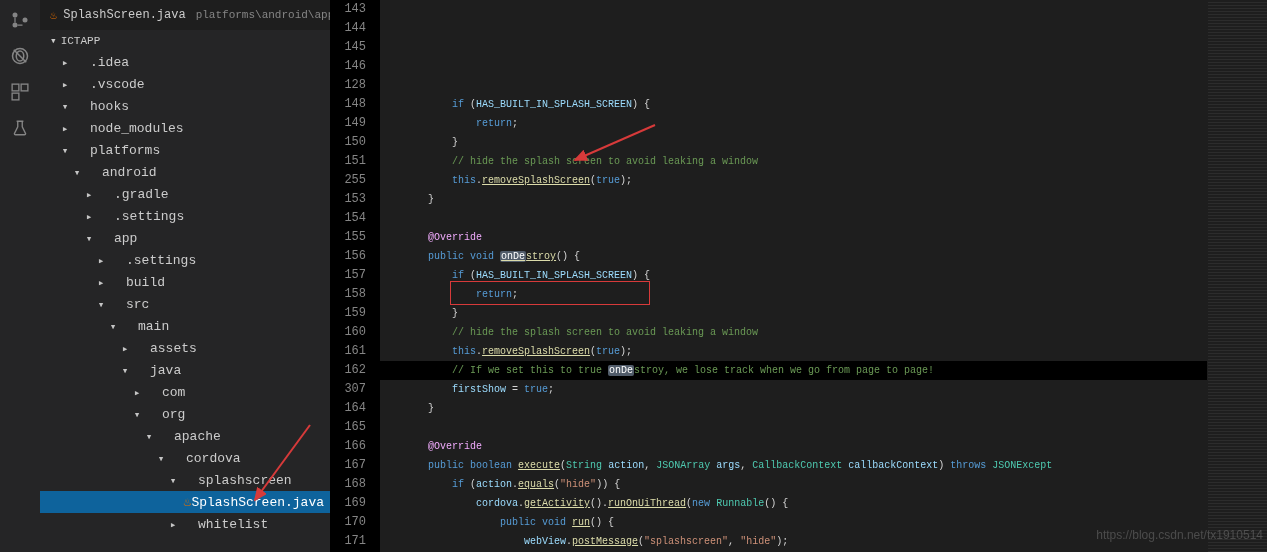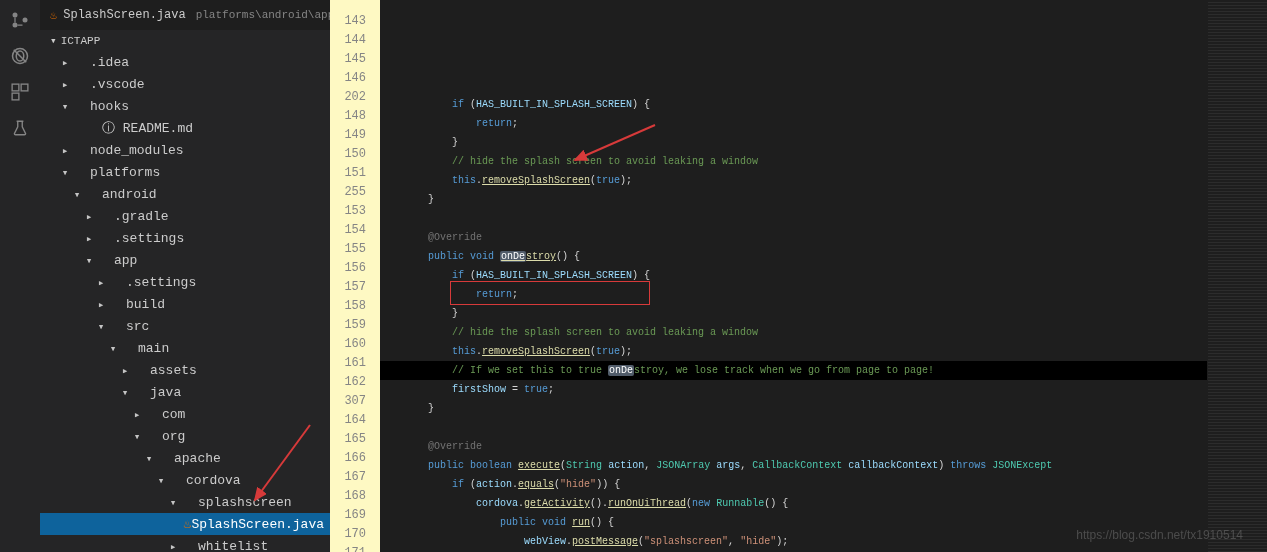--- a/index.html
+++ b/index.html
@@ -78,68 +78,68 @@
 .java-icon { color: #e76f00; }
 .md-icon { color: #519aba; }
 .editor-area {
   flex: 1;
   display: flex;
   position: relative;
   overflow: hidden;
 }
 .gutter {
   width: 50px;
-  background: #fef9c3;
+  background: #000000;
   text-align: right;
   padding-right: 14px;
   color: #858585;
   font-size: 12px;
   line-height: 19px;
-  padding-top: 12px;
+  padding-top: 0;
 }
 .code {
   flex: 1;
   background: #1e1e1e;
   font-size: 10px;
   line-height: 19px;
   white-space: pre;
   position: relative;
   overflow: hidden;
 }
 .line { height: 19px; position: relative; }
 .line.hl { background: #000000; }
 .k { color: #569cd6; }
 .t { color: #4ec9b0; }
 .fn { color: #dcdcaa; text-decoration: underline; }
 .s { color: #ce9178; }
 .c { color: #6a9955; }
 .v { color: #9cdcfe; }
 .p { color: #d4d4d4; }
-.at { color: #737373; }
+.at { color: #f0abfc; }
 .oc { background: #515c6a; padding: 0 1px; border-radius: 2px; color: #fff; }
 .minimap {
   width: 60px;
   background: #1e1e1e;
   border-left: 1px solid #1e1e1e;
   background-image: repeating-linear-gradient(0deg, #333 0px, #333 1px, #1e1e1e 1px, #1e1e1e 3px),
                     repeating-linear-gradient(0deg, #444 0px, #444 1px, transparent 1px, transparent 5px);
   opacity: 0.7;
 }
 .arrow {
   position: absolute;
   pointer-events: none;
 }
 .redbox {
   position: absolute;
   border: 1px solid #d73a3a;
   pointer-events: none;
 }
 .watermark {
   position: absolute;
-  right: 24px;
+  right: 4px;
   bottom: 10px;
   color: #6a6a6a;
   font-size: 12px;
   z-index: 50;
   font-family: sans-serif;
   opacity: 0.6;
 }
 </style>
 </head>
 <body>
@@ -193,25 +193,20 @@
       <div class="tree-item" style="padding-left: 18px;">
         <span class="chev">▸</span>
         <span class="icon folder-icon"></span>
         <span>.vscode</span>
       </div>
       <div class="tree-item" style="padding-left: 18px;">
         <span class="chev">▾</span>
         <span class="icon folder-icon"></span>
         <span>hooks</span>
       </div>
-      <div class="tree-item" style="padding-left: 30px;">
-        <span class="chev"></span>
-        <span class="icon md-icon"></span>
-        <span>ⓘ README.md</span>
-      </div>
       <div class="tree-item" style="padding-left: 18px;">
         <span class="chev">▸</span>
         <span class="icon folder-icon"></span>
         <span>node_modules</span>
       </div>
       <div class="tree-item" style="padding-left: 18px;">
         <span class="chev">▾</span>
         <span class="icon folder-icon"></span>
         <span>platforms</span>
       </div>
@@ -302,21 +297,21 @@
       </div>
     </div>
 </div>
 
 <div class="editor-area">
   <div class="gutter" id="gutter">
       <div>143</div>
       <div>144</div>
       <div>145</div>
       <div>146</div>
-      <div>202</div>
+      <div>128</div>
       <div>148</div>
       <div>149</div>
       <div>150</div>
       <div>151</div>
       <div>255</div>
       <div>153</div>
       <div>154</div>
       <div>155</div>
       <div>156</div>
       <div>157</div>

